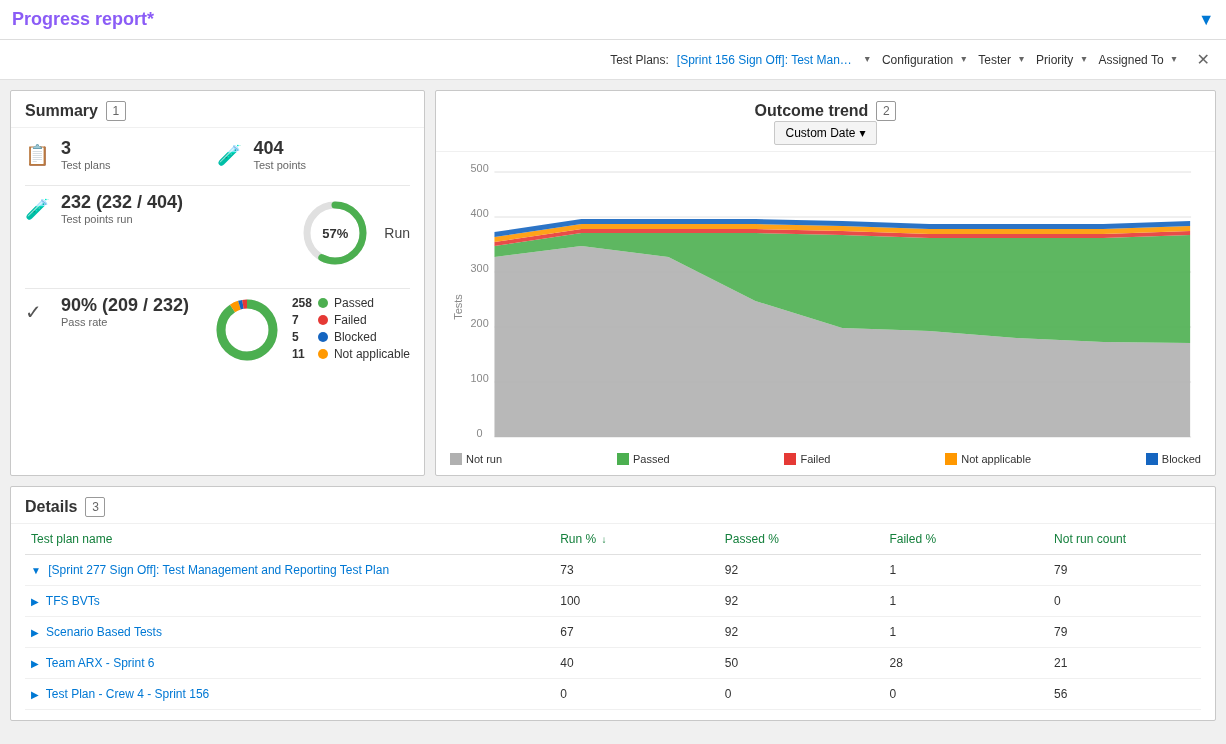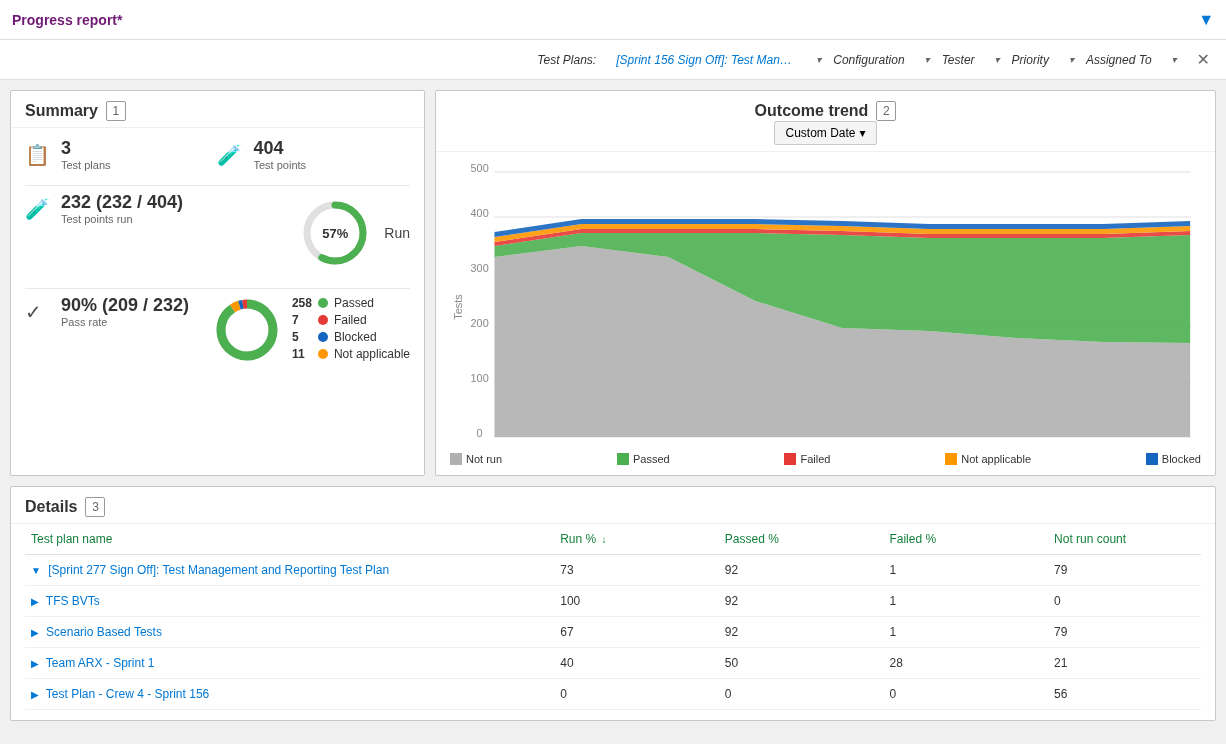--- a/index.html
+++ b/index.html
@@ -7,41 +7,40 @@
 
     .top-bar {
       background: #fff;
       padding: 8px 12px;
       display: flex;
       align-items: center;
       justify-content: space-between;
       border-bottom: 1px solid #ddd;
       height: 40px;
     }
-    .top-bar-title { font-size: 14px; font-weight: 600; color: #701a75; }
+    .top-bar-title { font-size: 18px; font-weight: 600; color: #8b5cf6; }
     .filter-icon { color: #0078d4; font-size: 16px; }
 
     .filter-bar {
       background: #fff;
       padding: 6px 16px;
       display: flex;
       align-items: center;
       justify-content: flex-end;
       gap: 12px;
       border-bottom: 1px solid #e0e0e0;
       height: 40px;
     }
     .filter-item {
       display: flex;
-      align-items: center;
-      gap: 20px;
+      align-items: flex-start;
+      gap: 8px;
       font-size: 12px;
       color: #333;
       cursor: pointer;
-      font-style: italic;
     }
     .filter-item .label { font-weight: 400; }
     .filter-item .value { color: #0078d4; font-weight: 500; max-width: 180px; overflow: hidden; text-overflow: ellipsis; white-space: nowrap; }
     .filter-item .chevron { font-size: 10px; color: #666; }
     .close-btn { font-size: 16px; color: #666; cursor: pointer; margin-left: 8px; }
 
     .main-content {
       padding: 10px;
       display: flex;
       flex-direction: column;
@@ -581,21 +580,21 @@
             </td>
             <td>67</td>
             <td>92</td>
             <td>1</td>
             <td>79</td>
           </tr>
 
           <tr class="table-row">
             <td>
               <span class="expand-icon">▶</span>
-              <a class="row-link">Team ARX - Sprint 1</a>
+              <a class="row-link">Team ARX - Sprint 6</a>
             </td>
             <td>40</td>
             <td>50</td>
             <td>28</td>
             <td>21</td>
           </tr>
 
           <tr class="table-row">
             <td>
               <span class="expand-icon">▶</span>

